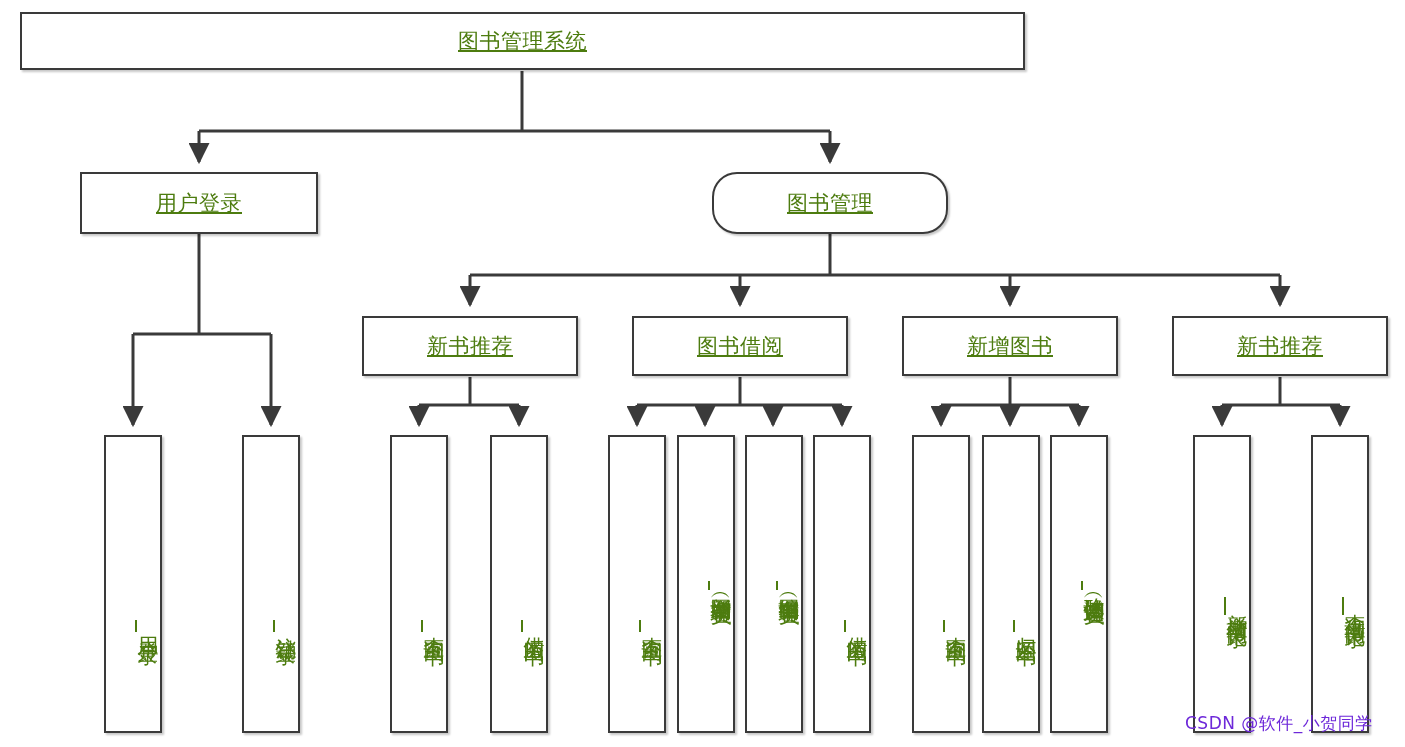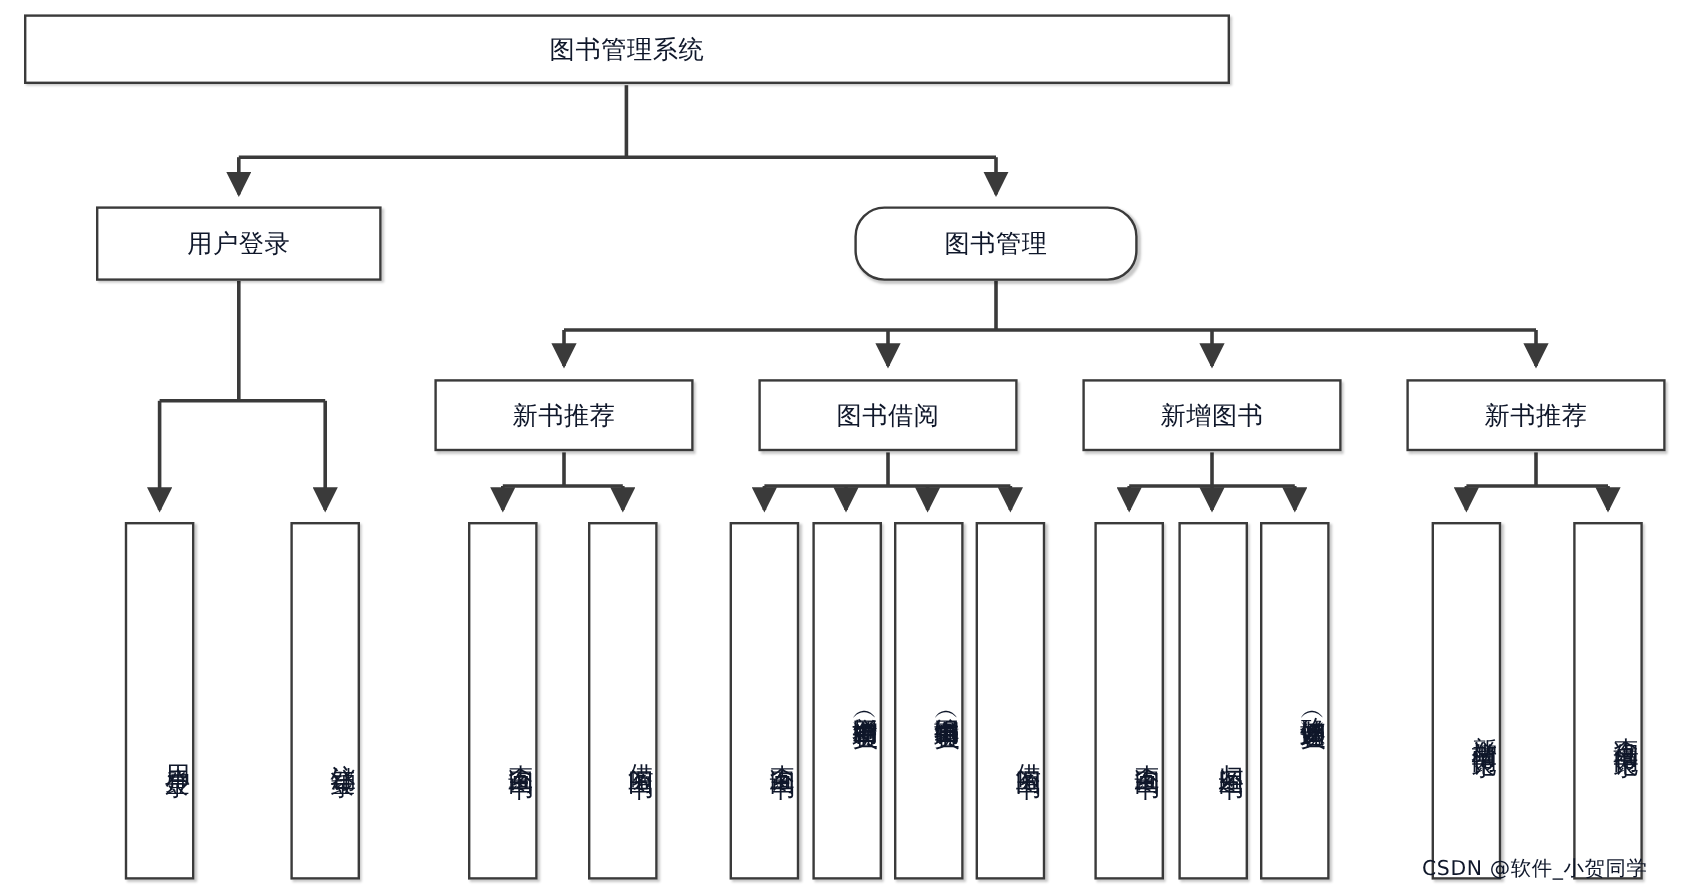--- a/index.html
+++ b/index.html
@@ -28,22 +28,23 @@
   }
   .node {
     position: absolute;
     box-sizing: border-box;
     background: #ffffff;
     border: 2px solid #3a3a3a;
     box-shadow: 2px 2px 2px rgba(0,0,0,0.22);
     display: flex;
     align-items: center;
     justify-content: center;
-    color: #0f172a;
+    color: #4d7c0f;
     line-height: 1.18;
+    text-decoration: underline;
   }
   .node.horiz {
     font-size: 21px;
     letter-spacing: 0.5px;
   }
   .node.vert {
     writing-mode: vertical-rl;
     text-orientation: upright;
     font-size: 21px;
     letter-spacing: 3px;
@@ -55,21 +56,21 @@
   }
   .node.vert.tall-text {
     letter-spacing: 1px;
     align-items: flex-start;
   }
   .watermark {
     position: absolute;
     left: 1185px;
     top: 712px;
     font-size: 17px;
-    color: #0f172a;
+    color: #6d28d9;
     white-space: nowrap;
     letter-spacing: 0.5px;
   }
 </style>
 </head>
 <body>
 
 <div id="canvas">
 
   <svg id="edges" viewBox="0 0 1405 747" xmlns="http://www.w3.org/2000/svg">

